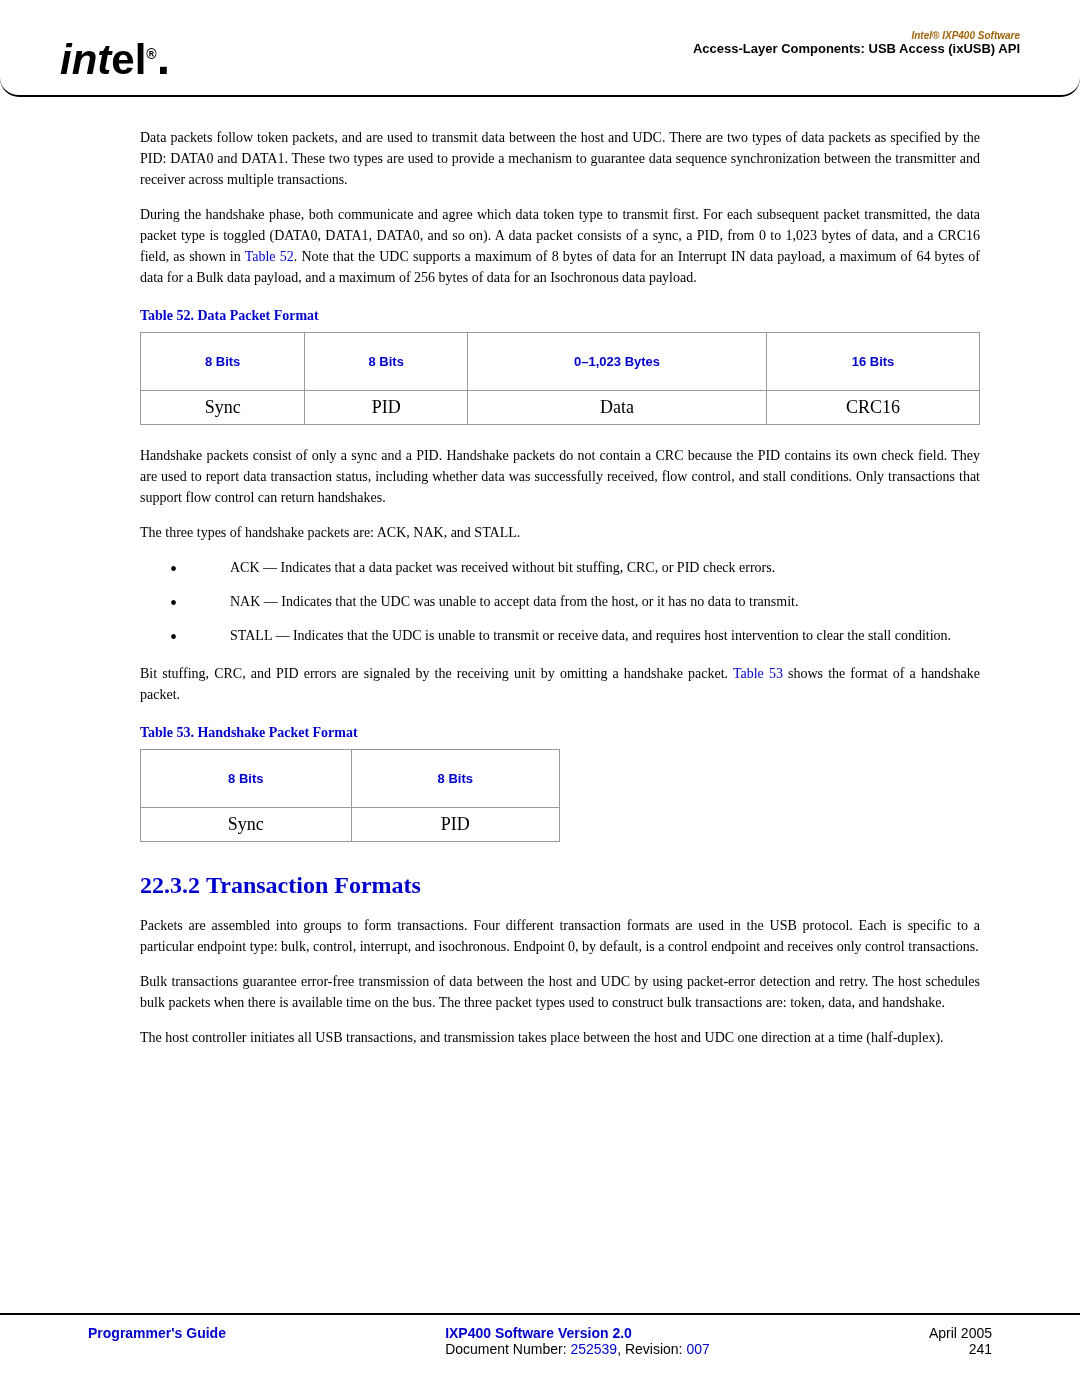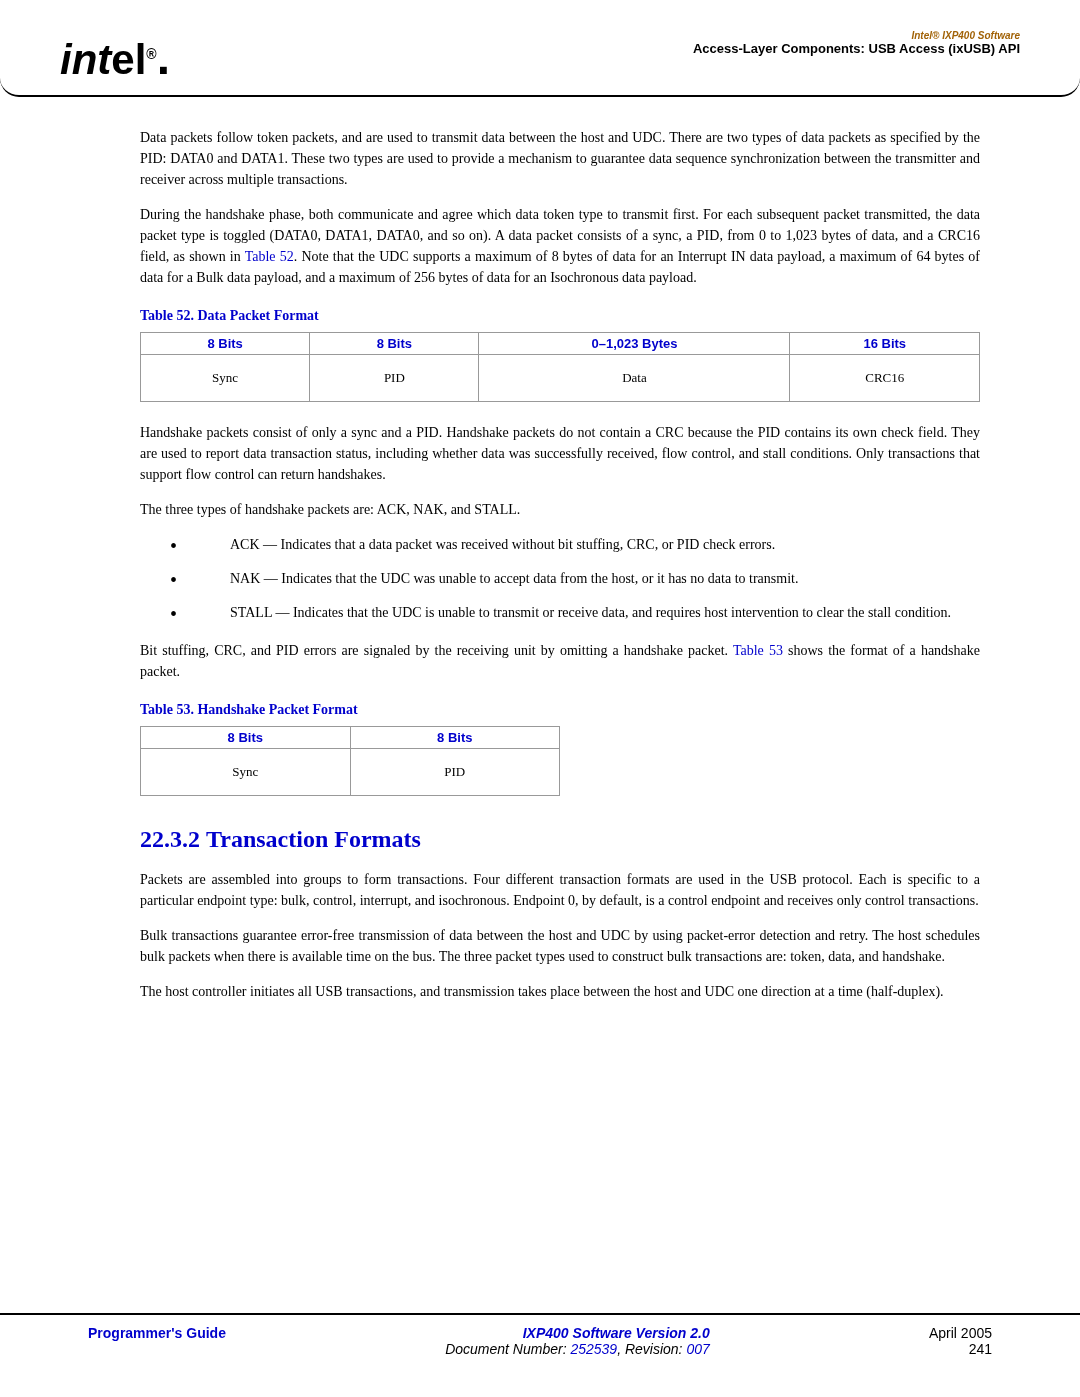--- a/index.html
+++ b/index.html
@@ -75,30 +75,30 @@
     .data-table {
       width: 100%;
       border-collapse: collapse;
       margin-bottom: 20px;
     }
     .data-table th {
       background: #fff;
       color: #0000cc;
       font-weight: bold;
       border: 1px solid #999;
-      padding: 3px 12px;
+      padding: 21px 12px;
       text-align: center;
       font-family: Arial, sans-serif;
       font-size: 13px;
     }
     .data-table td {
       border: 1px solid #999;
-      padding: 15px 12px;
+      padding: 6px 12px;
       text-align: center;
-      font-size: 13px;
+      font-size: 18px;
     }
     
     .bullet-list {
       margin-left: 30px;
       margin-bottom: 14px;
     }
     .bullet-item {
       display: flex;
       margin-bottom: 10px;
       line-height: 1.5;
@@ -133,22 +133,21 @@
       justify-content: space-between;
       align-items: flex-start;
       font-family: Arial, sans-serif;
       font-size: 14px;
     }
     .footer-left {
       font-weight: bold;
       color: #0000cc;
     }
     .footer-center {
-      text-align: right;
-      font-style: italic;
+      text-align: left;
     }
     .footer-center .version {
       font-weight: bold;
       color: #0000cc;
     }
     .footer-right {
       text-align: right;
     }
   </style>
 </head>

